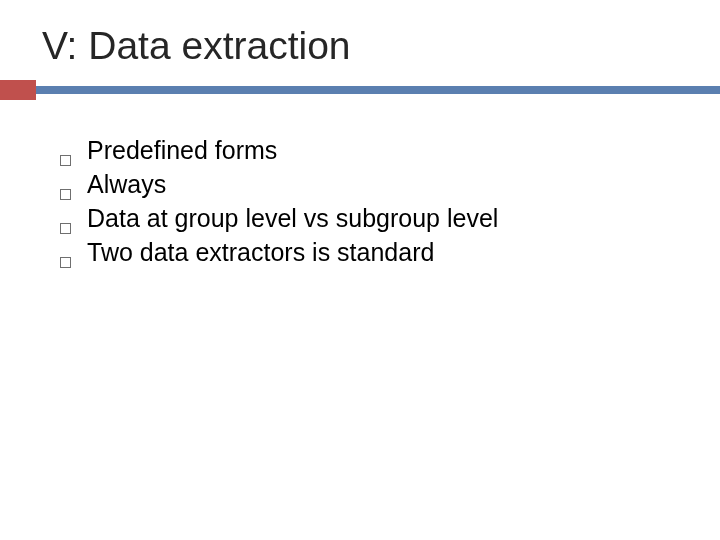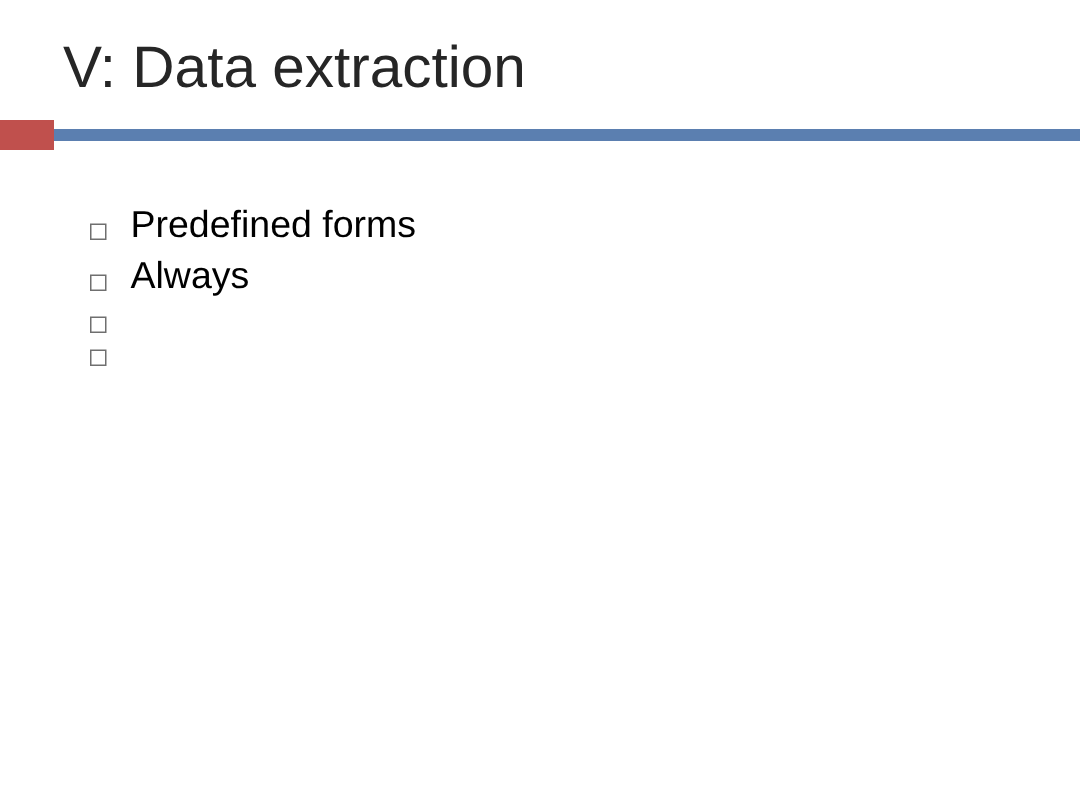--- a/index.html
+++ b/index.html
@@ -40,21 +40,21 @@
     background: #c0504d;
   }
   .body {
     margin-top: 36px;
     padding-left: 24px;
     max-width: 640px;
   }
   .group { margin-bottom: 30px; }
   .item {
     display: flex;
-    align-items: center;
+    align-items: flex-end;
     margin-bottom: 2px;
     line-height: 1.28;
   }
   .bullet {
     width: 11px;
     height: 11px;
     border: 1.6px solid #6f6f6f;
     flex: 0 0 11px;
     margin-top: 9px;
     margin-right: 16px;
@@ -79,19 +79,21 @@
       <div class="item">
         <div class="bullet"></div>
         <div class="text">Predefined forms</div>
       </div>
       <div class="item">
         <div class="bullet"></div>
         <div class="text">Always</div>
       </div>
       <div class="item">
         <div class="bullet"></div>
+        <div class="text">Data at group level vs subgroup level</div>
       </div>
       <div class="item">
         <div class="bullet"></div>
+        <div class="text">Two data extractors is standard</div>
       </div>
     </div>
   </div>
 </div>
 
 </body></html>

